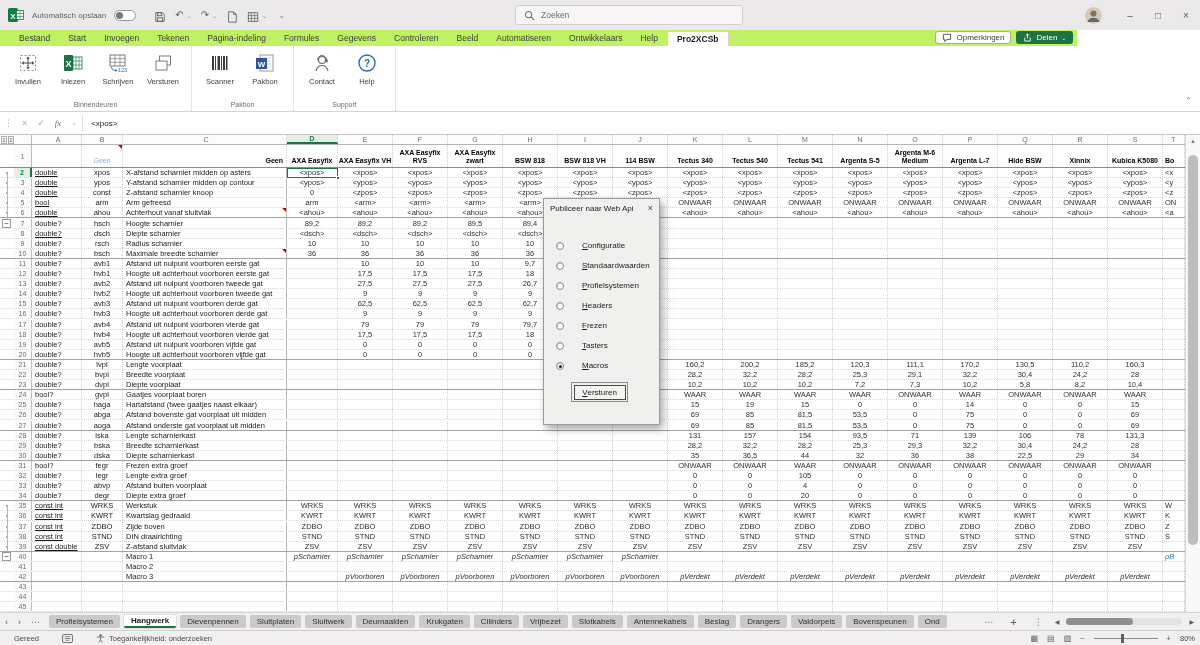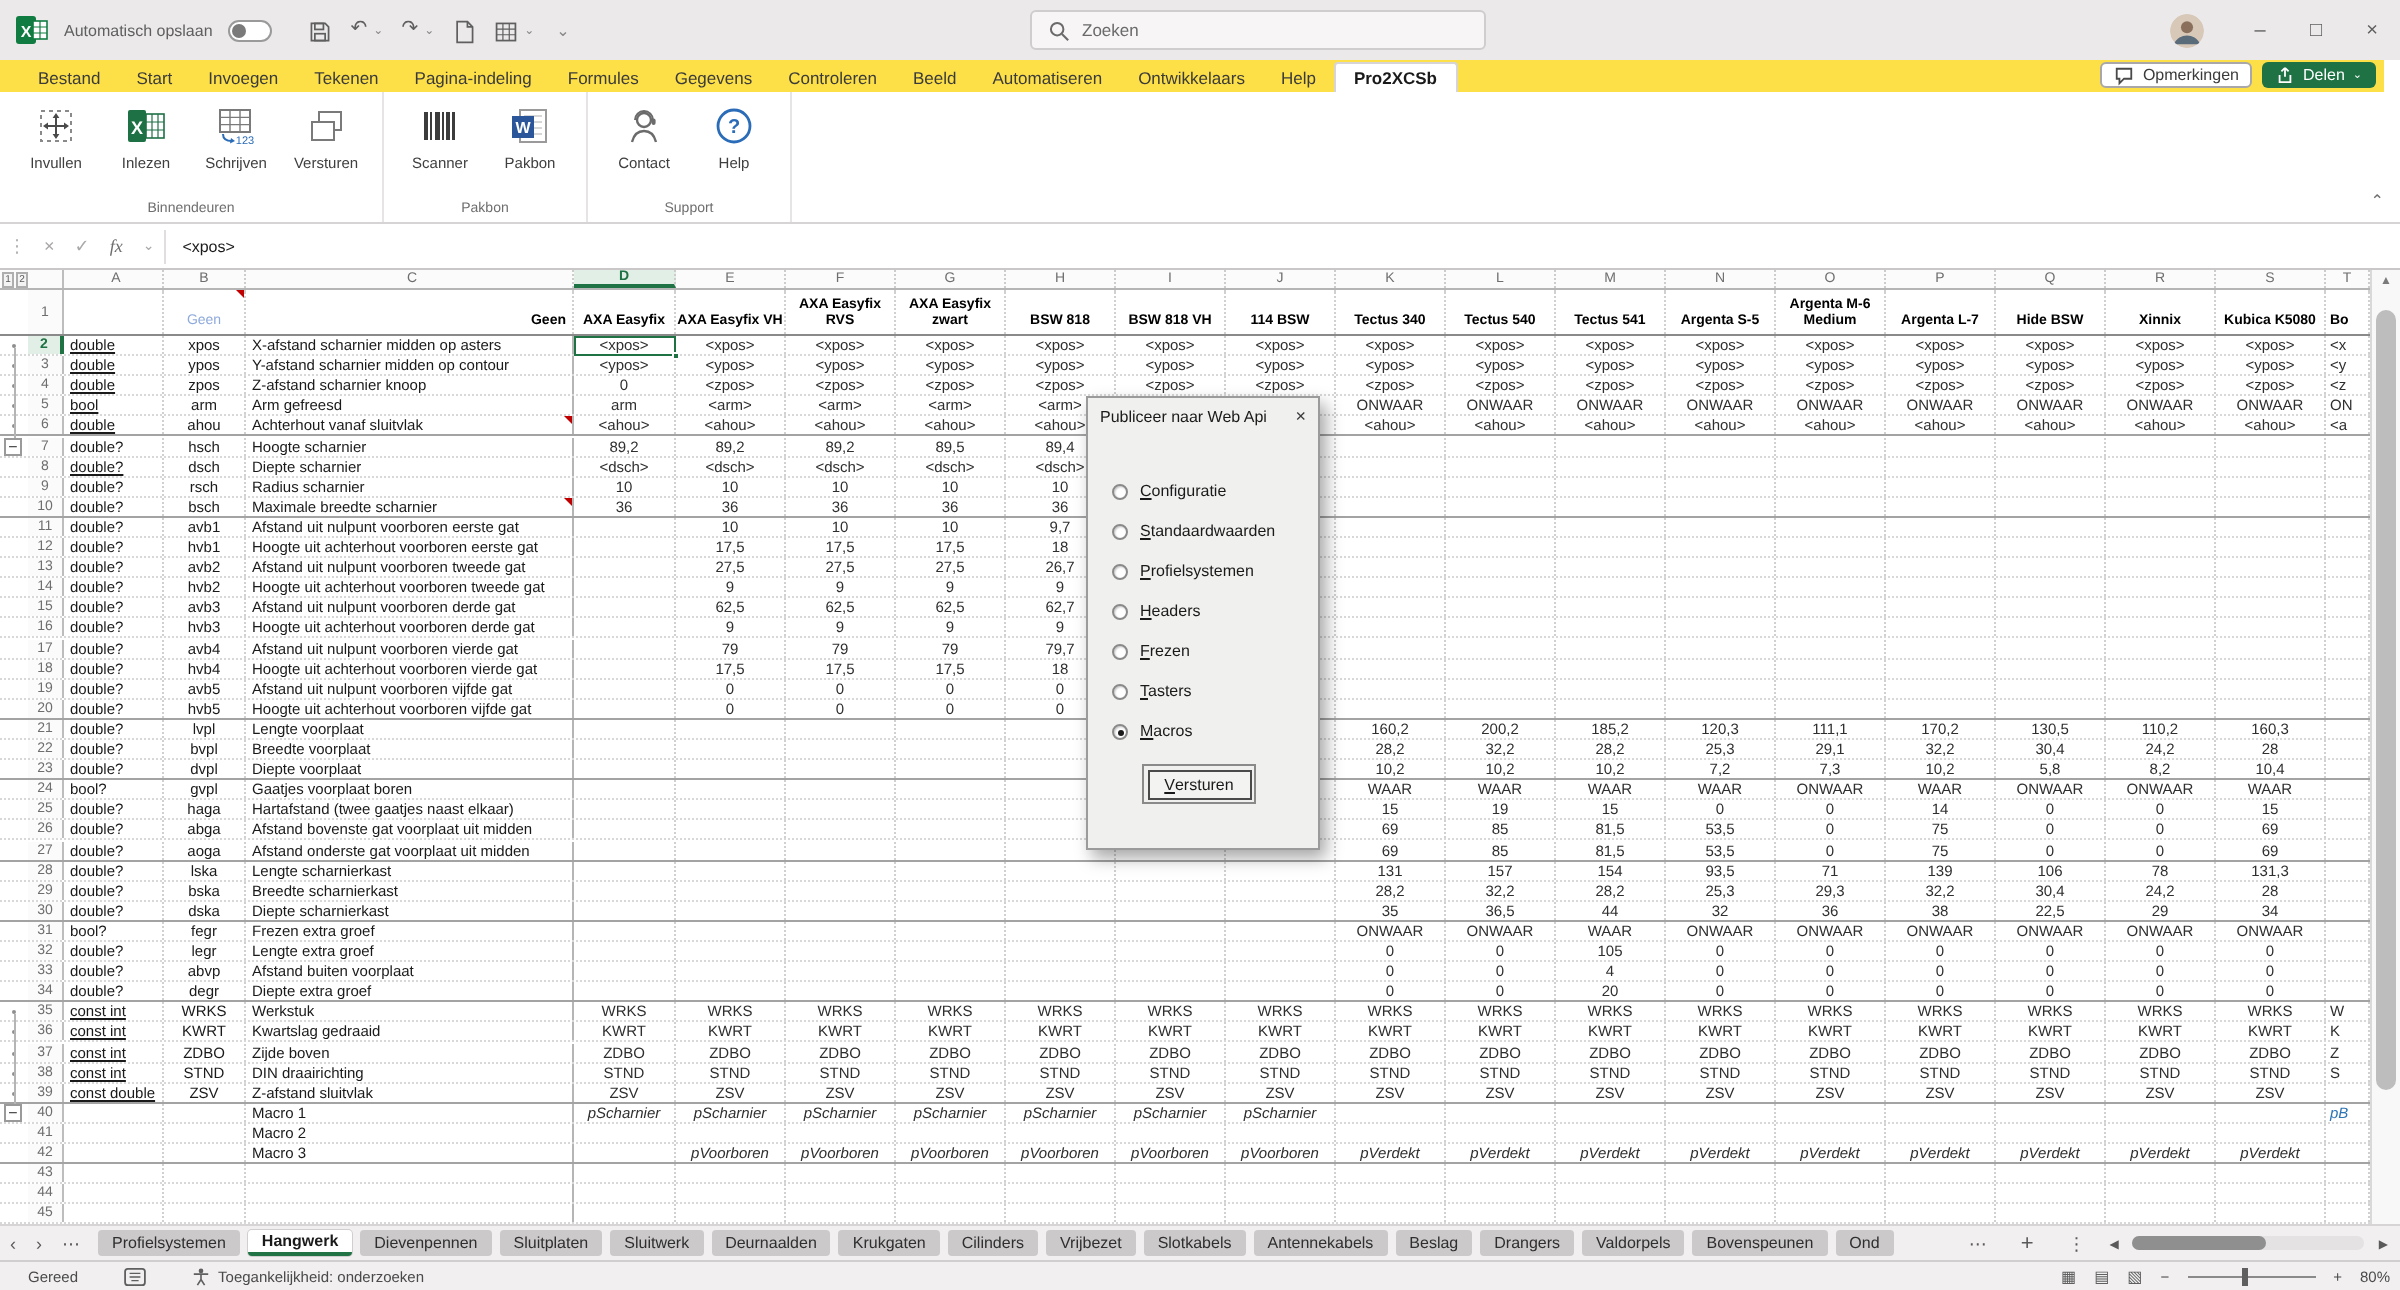--- a/index.html
+++ b/index.html
@@ -17,22 +17,22 @@
   .qat .glyph{font-size:10px;line-height:10px;color:#5f5f5f;}
   .qat .dd{font-size:6px;color:#8a8a8a;margin-left:-6px;}
   .searchbox{position:absolute;left:515px;top:5px;width:228px;height:20px;background:#f7f5f5;
              border:1px solid #cfcdcd;border-radius:3px;display:flex;align-items:center;gap:6px;padding-left:8px;}
   .searchbox span{font-size:8.5px;color:#6a6a6a;}
   .tb-right{position:absolute;right:0;top:0;height:30px;display:flex;align-items:center;gap:0;}
   .avatar{width:17px;height:17px;border-radius:50%;overflow:hidden;margin-right:14px;}
   .winbtn{width:28px;height:30px;display:flex;align-items:center;justify-content:center;
           font-size:10px;color:#5f5f5f;}
   
-  .menurow{position:absolute;left:0;top:30px;width:1192px;height:16px;background:#fde047;
-           display:flex;align-items:flex-end;}
+  .menurow{position:absolute;left:0;top:30px;width:1077px;height:16px;background:#bef264;
+           display:flex;align-items:center;}
   #menu-tabs{display:flex;align-items:center;gap:0;padding-left:10px;}
   .mtab{font-size:8.5px;color:#3b3b3b;padding:2px 9px;white-space:nowrap;}
   .mtab.active{background:#fff;font-weight:bold;color:#1a1a1a;border:1px solid #d6d4d4;border-bottom:none;border-radius:2px 2px 0 0;}
   .menu-right{position:absolute;right:4px;top:1px;display:flex;align-items:center;gap:5px;}
   .cmtbtn{display:flex;align-items:center;gap:4px;background:#fff;border:1px solid #a9a7a7;border-radius:3px;
           height:13px;padding:0 6px;font-size:8px;color:#3b3b3b;}
   .sharebtn{display:flex;align-items:center;gap:4px;background:#1f7244;border-radius:3px;height:13px;
             padding:0 7px;font-size:8px;color:#fff;}
   .sharebtn .dd{font-size:5.5px;}
   
@@ -99,21 +99,21 @@
   .fill-handle{position:absolute;right:-2.5px;bottom:-2.5px;width:4px;height:4px;background:#1f7244;border:1px solid #fff;}
   .vsb{position:absolute;left:1185px;top:0;width:15px;height:477px;background:#f8f8f8;border-left:1px solid #d9d9d9;}
   .vsb-up{text-align:center;font-size:6px;color:#7a7a7a;padding-top:3px;}
   .vsb-thumb{position:absolute;left:2px;top:20px;width:10px;height:390px;background:#bdbdbd;border-radius:5px;}
   
   .dialog{position:absolute;left:543px;top:198px;width:117px;height:227px;background:#f0f0ee;
           border:1px solid #9b9b9b;box-shadow:3px 4px 8px rgba(0,0,0,.35);z-index:20;}
   .dlg-title{height:18px;display:flex;align-items:center;justify-content:space-between;
              padding:0 6px;font-size:8px;color:#1a1a1a;}
   .dlg-close{color:#3c3c3c;font-size:9px;}
-  .dopt{position:absolute;left:12px;display:flex;align-items:center;gap:6px;}
+  .dopt{position:absolute;left:12px;display:flex;align-items:center;gap:18px;}
   .radio{width:8px;height:8px;border-radius:50%;border:1px solid #8a8a8a;background:#fff;position:relative;
          box-shadow:inset .5px .5px 1px rgba(0,0,0,.25);}
   .radio.sel::after{content:"";position:absolute;left:2px;top:2px;width:3px;height:3px;border-radius:50%;background:#1a1a1a;}
   .dlbl{font-size:8px;color:#1a1a1a;}
   .dlg-btn-outer{position:absolute;left:27px;top:183px;border:1px solid #8a8a8a;padding:1.5px;background:#f0f0ee;}
   .dlg-btn{width:52px;height:15px;border:1px solid #4a4a4a;background:#f3f3f1;display:flex;
            align-items:center;justify-content:center;font-size:8px;color:#1a1a1a;}
   
   .tabbar{position:absolute;left:0;top:612px;width:1200px;height:18px;background:#f1efef;
           border-top:1px solid #d6d4d4;display:flex;align-items:center;}
@@ -444,21 +444,21 @@
         <div class="cv vc">&lt;ypos&gt;</div>
         <div class="cv vc">&lt;ypos&gt;</div>
         <div class="cv vc">&lt;ypos&gt;</div>
         <div class="cv vc">&lt;ypos&gt;</div>
         <div class="ct vc">&lt;y</div>
       </div>
       <div class="grow" style="top:53.2px;height:10.1px">
         <div class="cg"></div>
         <div class="cn">4</div>
         <div class="ca ul">double</div>
-        <div class="cb">zpos</div>
+        <div class="cb">const</div>
         <div class="cc">Z-afstand scharnier knoop</div>
         <div class="cd vc">0</div>
         <div class="cv vc">&lt;zpos&gt;</div>
         <div class="cv vc">&lt;zpos&gt;</div>
         <div class="cv vc">&lt;zpos&gt;</div>
         <div class="cv vc">&lt;zpos&gt;</div>
         <div class="cv vc">&lt;zpos&gt;</div>
         <div class="cv vc">&lt;zpos&gt;</div>
         <div class="cv vc">&lt;zpos&gt;</div>
         <div class="cv vc">&lt;zpos&gt;</div>

